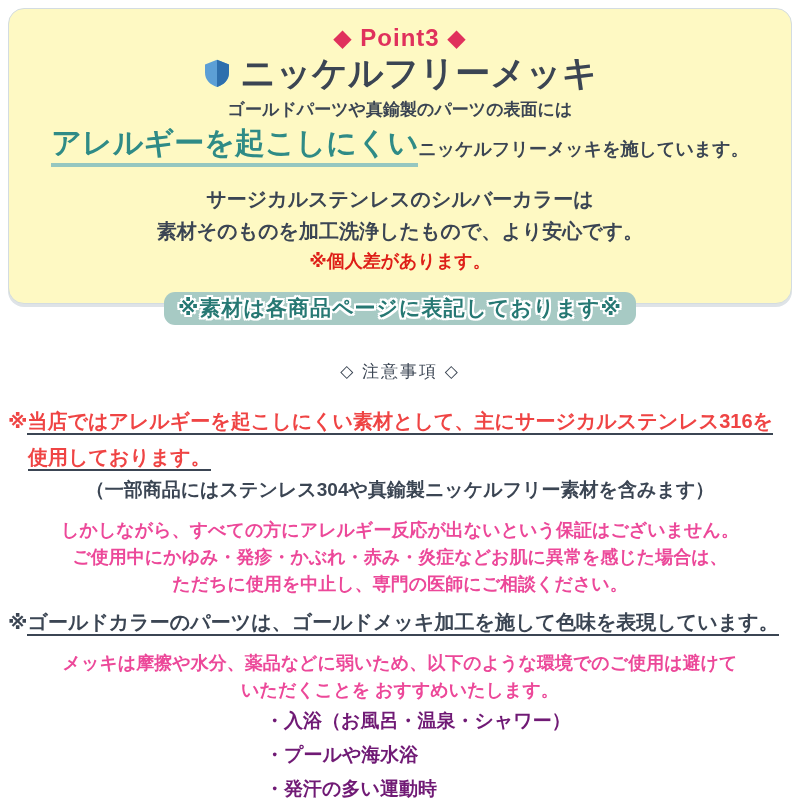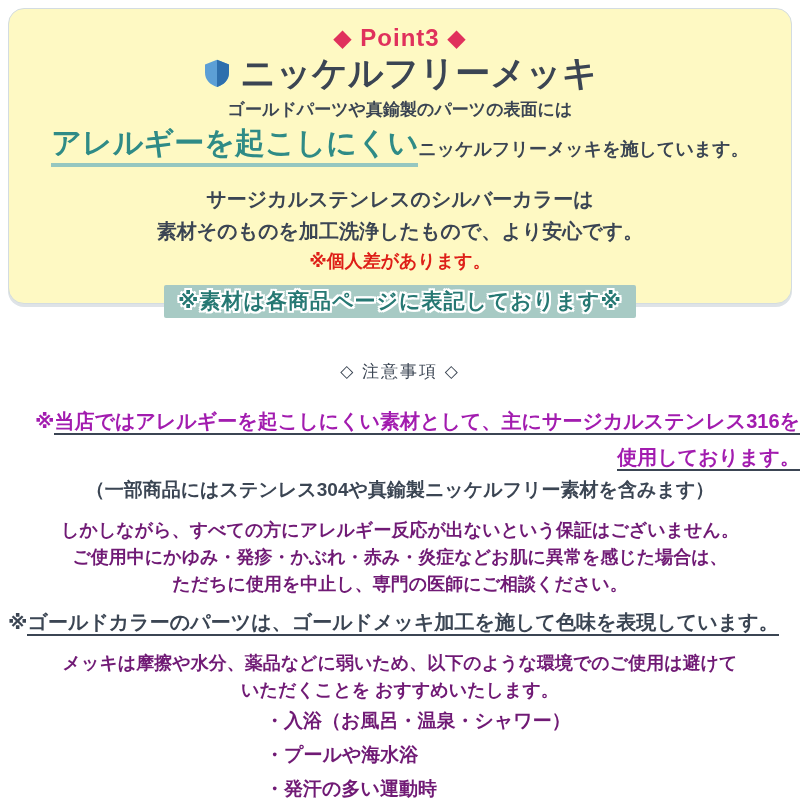--- a/index.html
+++ b/index.html
@@ -74,23 +74,23 @@
   .line3 { margin-top: 6px; }
   .red-note {
     margin-top: 6px;
     font-size: 18px;
     line-height: 23px;
     font-weight: bold;
     color: #DE1F18;
   }
   .material-box {
     display: inline-block;
-    margin-top: 12px;
+    margin-top: 19px;
     background: #A7CAC4;
-    border-radius: 2px;
+    border-radius: 11px;
     padding: 3px 14px 5px 14px;
     font-size: 21px;
     line-height: 25px;
     font-weight: bold;
     color: #267873;
     letter-spacing: 1px;
     text-shadow:
       -2px -2px 0 #fff, 2px -2px 0 #fff, -2px 2px 0 #fff, 2px 2px 0 #fff,
       0 -2px 0 #fff, 0 2px 0 #fff, -2px 0 0 #fff, 2px 0 0 #fff;
   }
@@ -104,42 +104,41 @@
     font-weight: 500;
     color: #3B4553;
     text-align: center;
     letter-spacing: 2px;
   }
   .notice-item {
     margin-top: 20px;
     padding-left: 8px;
     font-size: 20px;
     font-weight: bold;
-    color: #a21caf;
-    text-align: right;
+    color: #ef4444;
   }
   .ni-line { line-height: 36px; }
   .ni-line.indent { padding-left: 20px; }
   .ni-underline {
     border-bottom: 2px solid #3B4553;
     padding-bottom: 1px;
   }
   .sub-note {
     margin-top: 2px;
     font-size: 19px;
     line-height: 26px;
     font-weight: bold;
     color: #3B4553;
     text-align: center;
   }
   .warning {
     margin-top: 14px;
     font-size: 18px;
     font-weight: bold;
-    color: #701a75;
+    color: #ec4899;
     text-align: center;
   }
   .warning .w-line { line-height: 27px; }
   .notice-item-2 {
     margin-top: 10px;
     padding-left: 8px;
     font-size: 20px;
     line-height: 28px;
     font-weight: bold;
     color: #3B4553;

